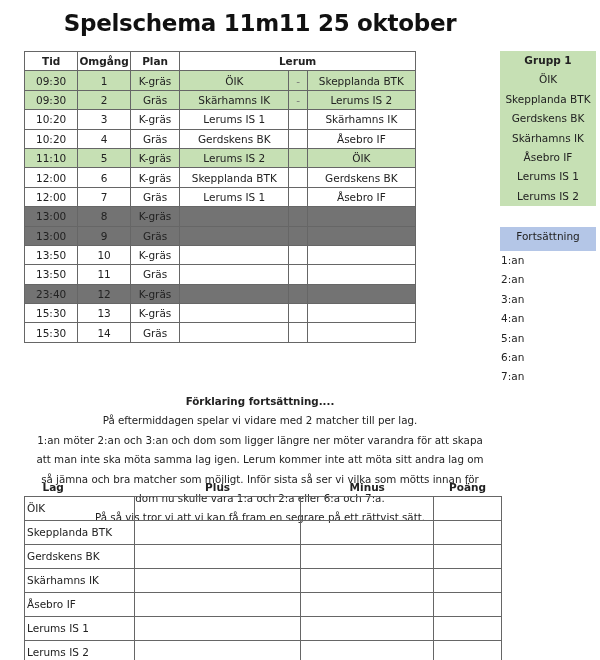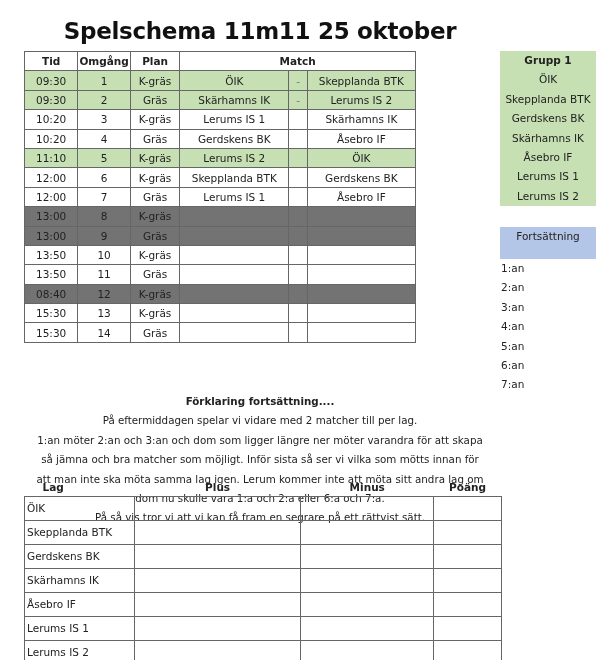--- a/index.html
+++ b/index.html
@@ -1,29 +1,29 @@
 <!DOCTYPE html>
 <html><head>
 <meta charset="utf-8">
 <style>
   * { box-sizing: border-box; margin: 0; padding: 0; }
   body { width: 600px; height: 660px; background: #ffffff; font-family: "DejaVu Sans", sans-serif; color: #222; position: relative; overflow: hidden; }
-  .title { position: absolute; left: 0; width: 520px; top: 18px; text-align: center; font-size: 23px; font-weight: bold; color: #111; letter-spacing: -0.3px; }
+  .title { position: absolute; left: 0; width: 520px; top: 10px; text-align: center; font-size: 23px; font-weight: bold; color: #111; letter-spacing: -0.3px; }
   table { border-collapse: collapse; }
   .sched { position: absolute; left: 24px; top: 51px; width: 392px; font-size: 10.5px; }
   .sched td, .sched th { border: 1px solid #666; height: 19.4px; text-align: center; padding: 0; }
   .sched th { font-weight: bold; background: #fff; }
   .sched tr.green td { background: #c6e0b4; }
   .sched tr.blue td { background: #737373; }
   .sched td.dash { color: #777; }
   .grp { position: absolute; left: 500px; top: 51px; width: 96px; background: #c6e0b4; font-size: 10.5px; text-align: center; }
   .grp div { height: 19.4px; line-height: 19.4px; }
   .grp .gh { font-weight: bold; }
   .fort { position: absolute; left: 500px; top: 227px; width: 96px; font-size: 10.5px; }
-  .fort .fh { background: #b4c6e7; text-align: center; height: 32px; line-height: 18px; }
+  .fort .fh { background: #b4c6e7; text-align: center; height: 24px; line-height: 18px; }
   .fort .fi { height: 19.4px; line-height: 19.4px; padding-left: 1px; }
   .expl { position: absolute; left: 0; width: 520px; top: 363px; text-align: center; font-size: 10.3px; line-height: 19.4px; }
   .expl .eh { font-weight: bold; margin-top: 29px; }
   .score { position: absolute; left: 24px; top: 478px; width: 478px; font-size: 10.5px; }
   .score th { font-weight: bold; height: 18px; border: none; }
   .score th.lag { text-align: left; padding-left: 18px; }
   .score td { border: 1px solid #666; height: 24px; padding-left: 2px; }
 </style>
 </head>
 <body>
@@ -37,21 +37,21 @@
       <col style="width:52px">
       <col style="width:115px">
       <col style="width:20px">
       <col style="width:114px">
     </colgroup>
   <thead>
     <tr>
       <th>Tid</th>
       <th>Omgång</th>
       <th>Plan</th>
-      <th colspan="3">Match</th>
+      <th colspan="3">Lerum</th>
     </tr>
   </thead>
   <tbody id="sched-body">
       <tr class="green">
         <td>09:30</td>
         <td>1</td>
         <td>K-gräs</td>
         <td>ÖIK</td>
         <td class="dash">-</td>
         <td>Skepplanda BTK</td>
@@ -130,21 +130,21 @@
       </tr>
       <tr>
         <td>13:50</td>
         <td>11</td>
         <td>Gräs</td>
         <td></td>
         <td class="dash"></td>
         <td></td>
       </tr>
       <tr class="blue">
-        <td>08:40</td>
+        <td>23:40</td>
         <td>12</td>
         <td>K-gräs</td>
         <td></td>
         <td class="dash"></td>
         <td></td>
       </tr>
       <tr>
         <td>15:30</td>
         <td>13</td>
         <td>K-gräs</td>
@@ -182,22 +182,22 @@
   <div class="fi">4:an</div>
   <div class="fi">5:an</div>
   <div class="fi">6:an</div>
   <div class="fi">7:an</div>
 </div>
 
 <div class="expl">
   <div class="eh">Förklaring fortsättning....</div>
   <div>På eftermiddagen spelar vi vidare med 2 matcher till per lag.</div>
   <div>1:an möter 2:an och 3:an och dom som ligger längre ner möter varandra för att skapa</div>
+  <div>att man inte ska möta samma lag igen. Lerum kommer inte att möta sitt andra lag om</div>
   <div>så jämna och bra matcher som möjligt. Inför sista så ser vi vilka som mötts innan för</div>
-  <div>att man inte ska möta samma lag igen. Lerum kommer inte att möta sitt andra lag om</div>
   <div>dom nu skulle vara 1:a och 2:a eller 6:a och 7:a.</div>
   <div>På så vis tror vi att vi kan få fram en segrare på ett rättvist sätt.</div>
 </div>
 
 <table class="score">
   <colgroup>
       <col style="width:110px">
       <col style="width:167px">
       <col style="width:133px">
       <col style="width:68px">

